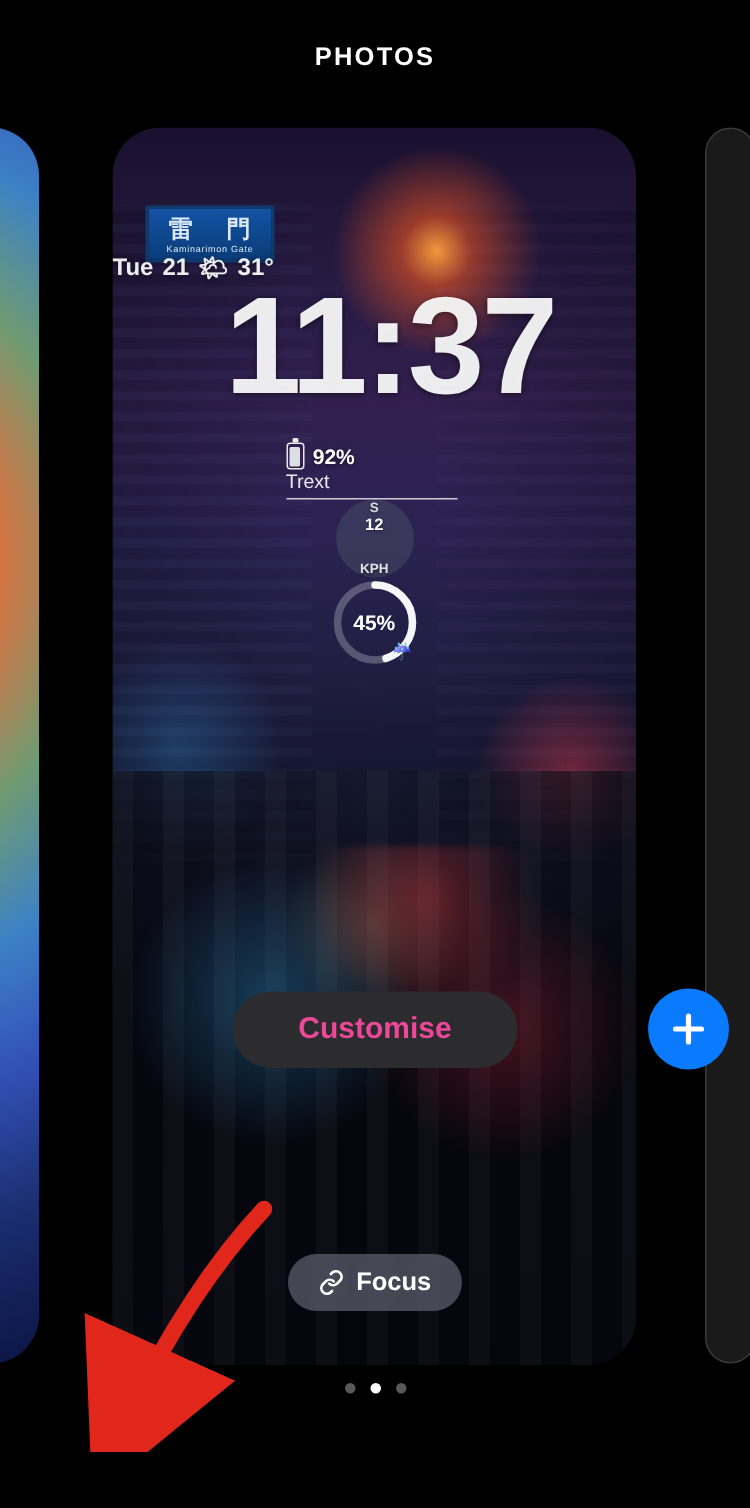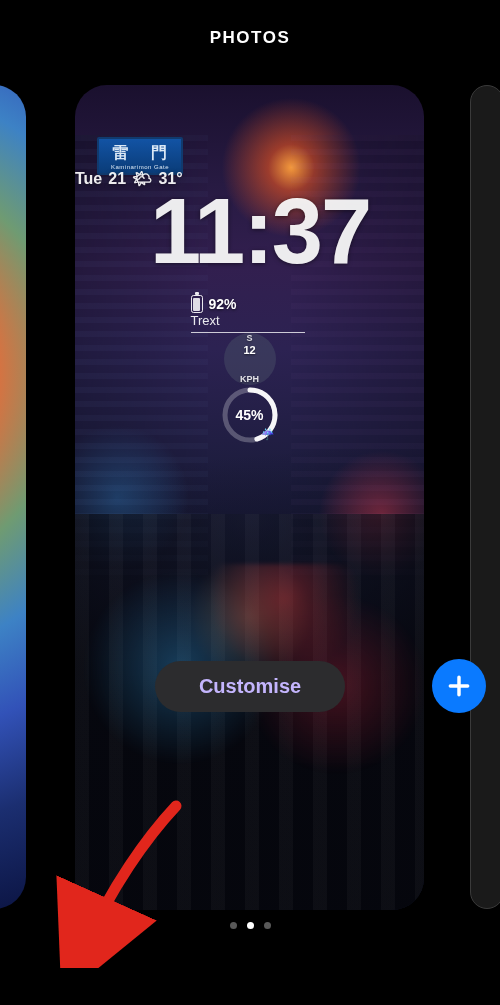--- a/index.html
+++ b/index.html
@@ -86,21 +86,21 @@
     .w-ring .umb { position: absolute; right: 4px; bottom: 4px; font-size: 11px; opacity: 0.9; }
 
     .focus-pill { position: absolute; bottom: 36px; left: 50%; transform: translateX(-50%); background: rgba(120,124,140,0.55); backdrop-filter: blur(6px); padding: 9px 20px; border-radius: 22px; display: flex; align-items: center; gap: 8px; font-size: 17px; font-weight: 600; }
     .link-icon { display: inline-flex; }
 
     .dots { position: absolute; top: 922px; left: 0; right: 0; display: flex; gap: 10px; justify-content: center; }
     .dot { width: 7px; height: 7px; border-radius: 50%; background: rgba(255,255,255,0.35); }
     .dot.active { background: #fff; }
 
     .bottom-bar { position: absolute; left: 0; right: 0; bottom: 12px; height: 54px; display: flex; align-items: center; justify-content: center; gap: 14px; }
-    .customise-btn { background: #2c2c2e; color: #c4b5fd; font-size: 20px; font-weight: 600; padding: 14px 44px; border-radius: 28px; border: none; }
+    .customise-btn { background: #2c2c2e; color: #ec4899; font-size: 20px; font-weight: 600; padding: 14px 44px; border-radius: 28px; border: none; }
     .add-btn { position: absolute; right: 14px; width: 54px; height: 54px; border-radius: 50%; background: #0a7aff; display: flex; align-items: center; justify-content: center; border: none; }
     .add-btn svg { width: 26px; height: 26px; }
 
     
     .arrow { position: absolute; left: 56px; top: 798px; width: 140px; height: 170px; pointer-events: none; }
 
     
     .gate-sign { position: absolute; top: 52px; left: 22px; width: 86px; height: 38px; background: linear-gradient(180deg,#1253a4,#0a3c78); border: 2px solid #103a6e; border-radius: 2px; display:flex; flex-direction:column; align-items:center; justify-content:center; font-size:6px; letter-spacing:0.5px; color:#dbe8f5; }
     .gate-sign .kanji { font-size: 16px; font-weight: 700; display:flex; gap:22px; }
   </style>
@@ -157,20 +157,29 @@
       <div class="w-ring">
         <svg viewBox="0 0 60 60">
           <circle cx="30" cy="30" r="25" fill="none" stroke="rgba(255,255,255,0.25)" stroke-width="5"></circle>
           <circle cx="30" cy="30" r="25" fill="none" stroke="rgba(255,255,255,0.95)" stroke-width="5" stroke-dasharray="157" stroke-dashoffset="86" stroke-linecap="round" transform="rotate(-90 30 30)"></circle>
         </svg>
         <div class="pct">45%</div>
         <div class="umb">☔</div>
       </div>
     </div>
 
+    <div class="focus-pill">
+      <span class="link-icon">
+        <svg width="18" height="18" viewBox="0 0 24 24" fill="none" stroke="white" stroke-width="2.4" stroke-linecap="round">
+          <path d="M10 13a5 5 0 0 0 7 0l3-3a5 5 0 0 0-7-7l-1.5 1.5"></path>
+          <path d="M14 11a5 5 0 0 0-7 0l-3 3a5 5 0 0 0 7 7l1.5-1.5"></path>
+        </svg>
+      </span>
+      <span>Focus</span>
+    </div>
   </div>
 
   <div class="dots">
     <span class="dot"></span>
     <span class="dot active"></span>
     <span class="dot"></span>
   </div>
 
   <div class="bottom-bar">
     <button class="customise-btn">Customise</button>

